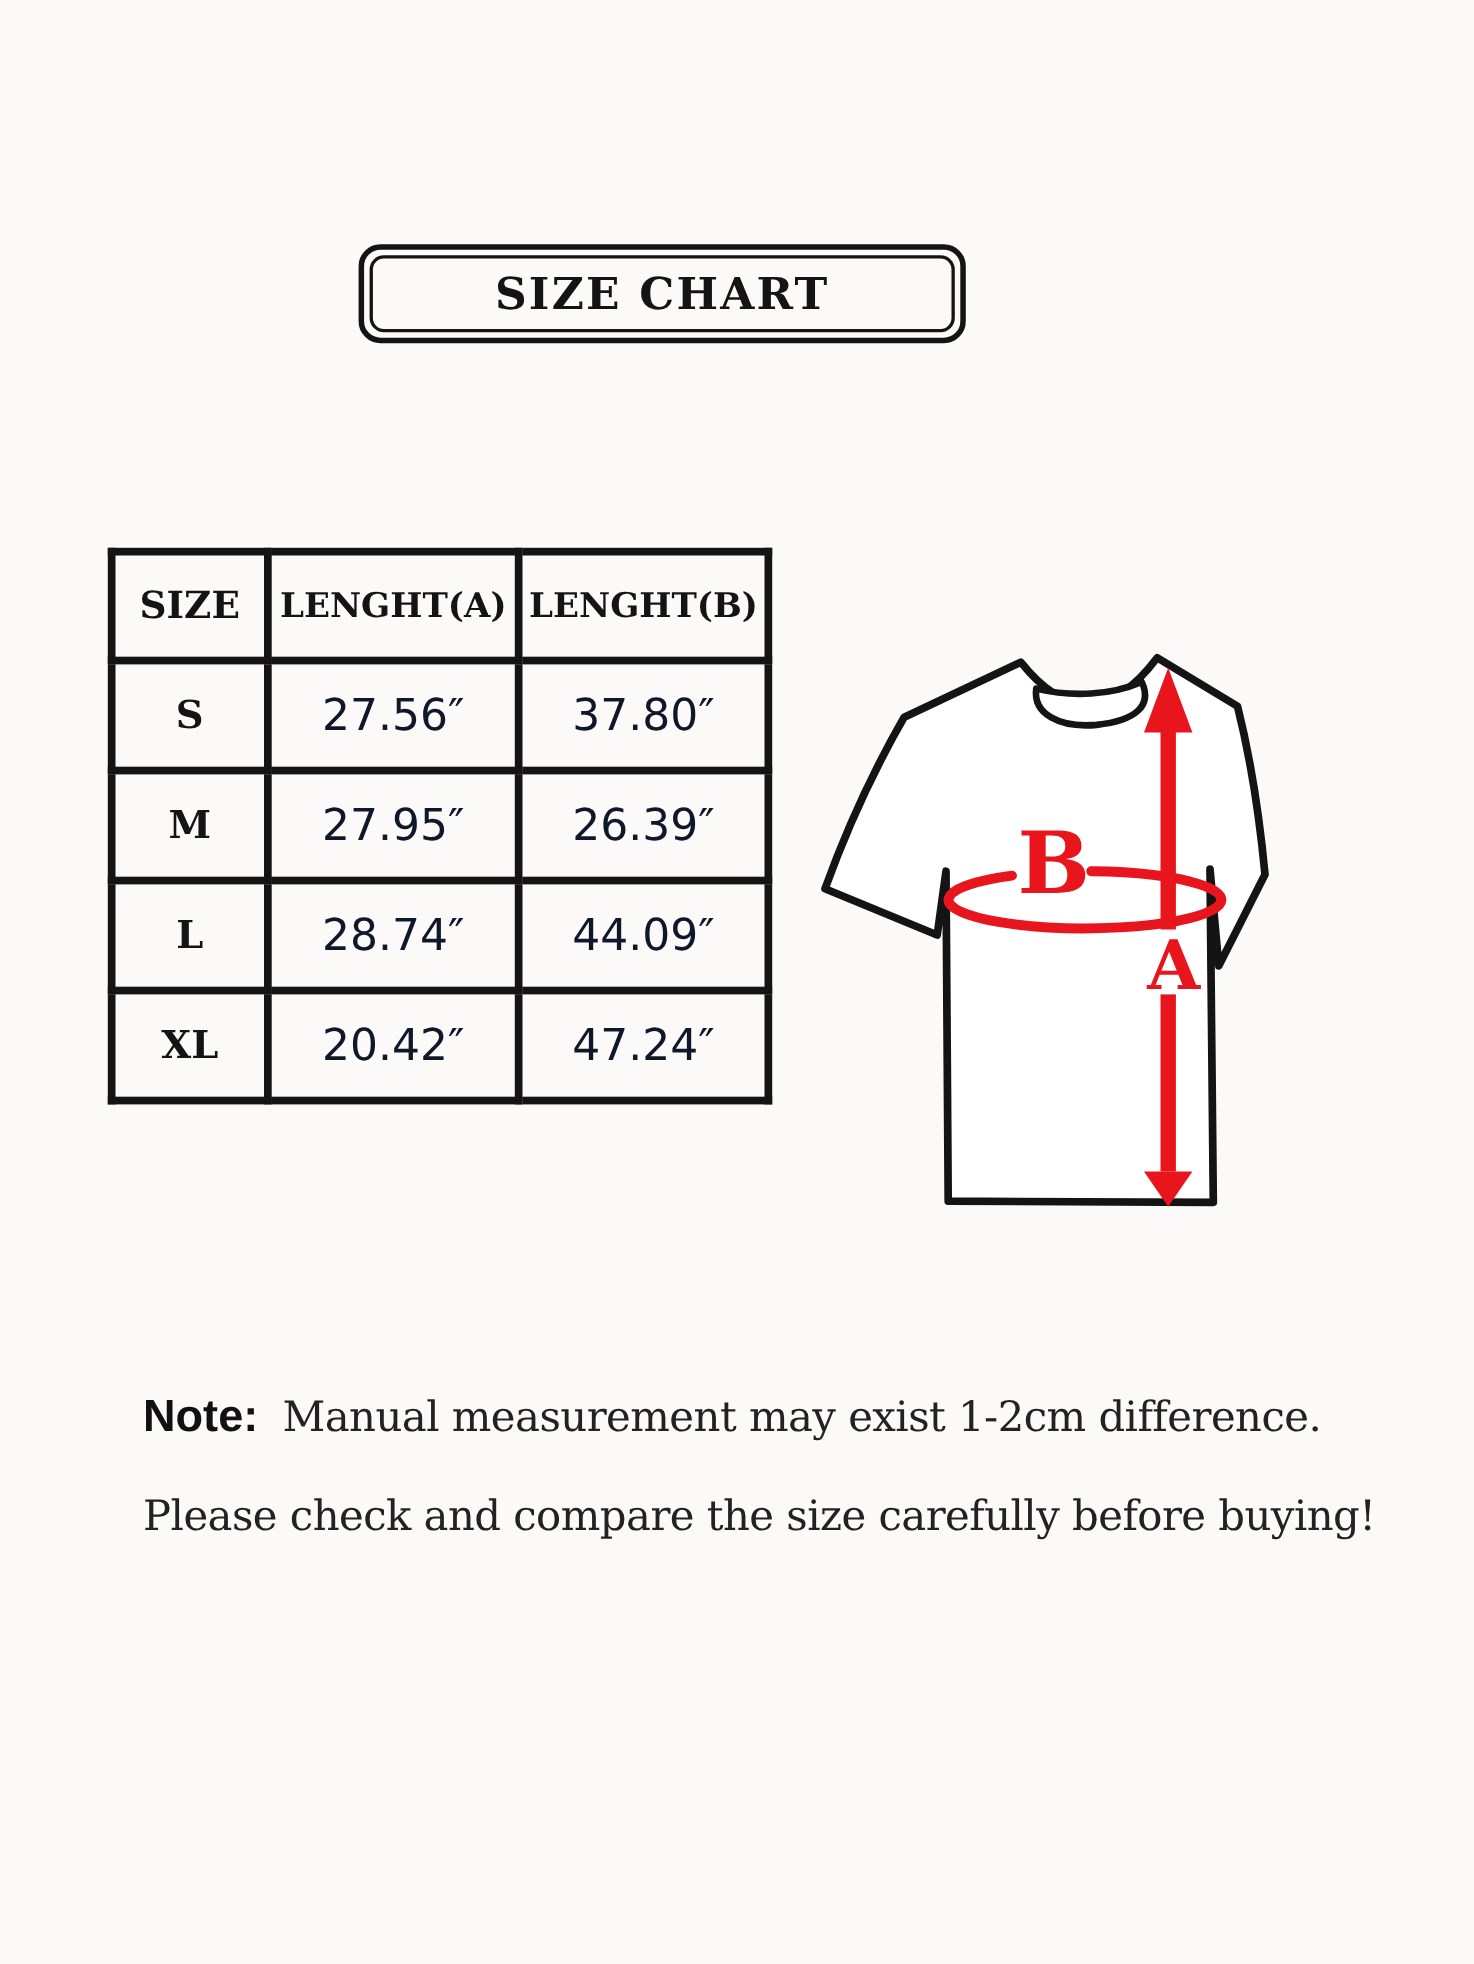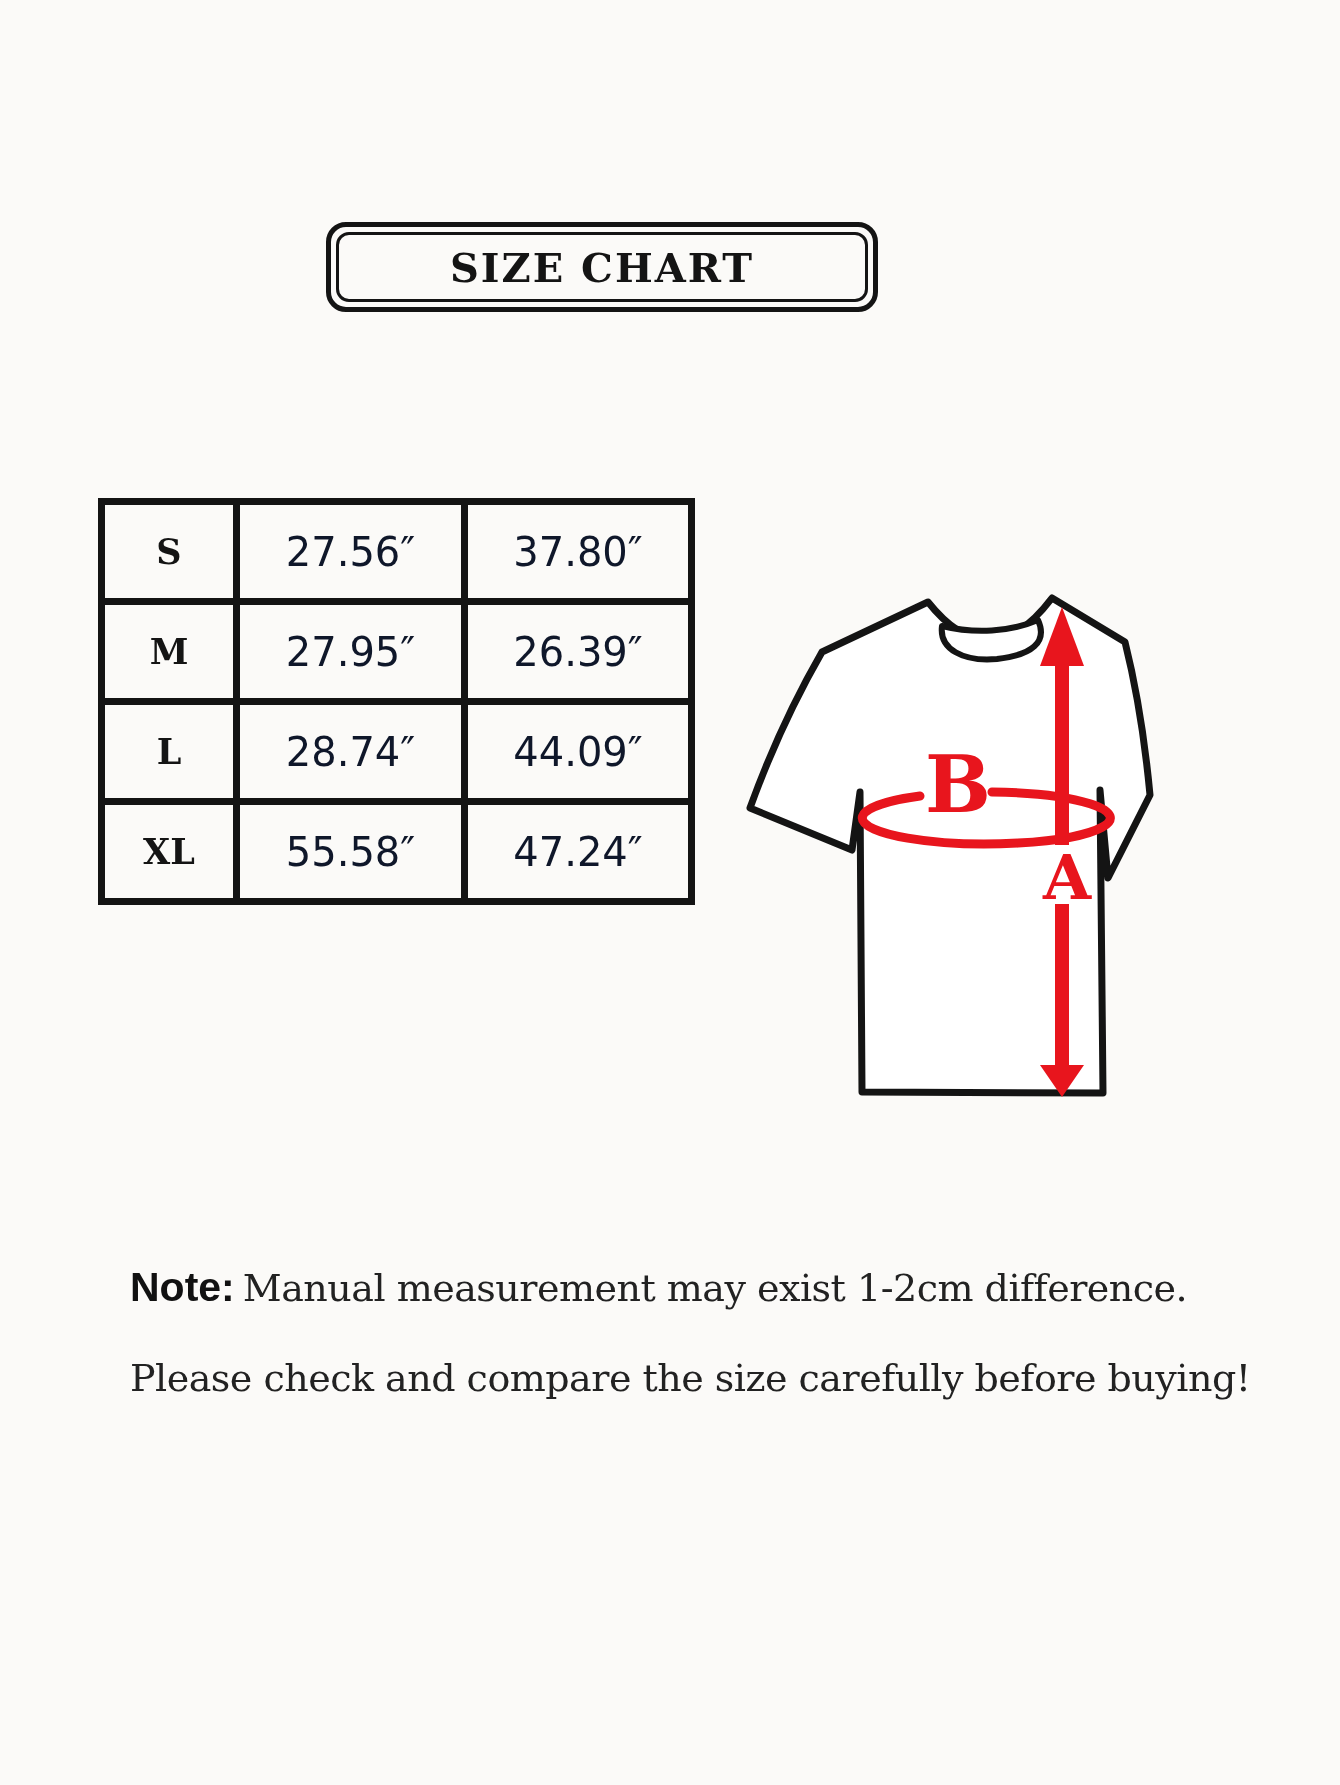--- a/index.html
+++ b/index.html
@@ -59,57 +59,62 @@
   .note-line{
     position:absolute;left:130px;white-space:nowrap;
     font-family:"DejaVu Serif", serif;font-size:38px;
     letter-spacing:-0.5px;color:#222;
   }
   .note-line-1{top:1264px;}
   .note-line-2{top:1356px;}
   .note-prefix{
     font-family:"Liberation Sans", sans-serif;
     font-weight:700;font-size:41px;color:#111;
-    letter-spacing:0;margin-right:8px;
+    letter-spacing:0;margin-right:22px;
   }
 </style>
 </head>
 <body>
 
 <div class="title-box">
   <div class="inner">
     <span class="title-text">SIZE CHART</span>
   </div>
 </div>
 
 <table class="size-table">
   <colgroup>
     <col class="col-size">
       <col class="col-a">
       <col class="col-b">
   </colgroup>
   <tbody>
+      <tr>
+    <th class="col-size">SIZE</th>
+    <th>LENGHT(A)</th>
+    <th>LENGHT(B)</th>
+  </tr>
   <tr>
     <td class="cell-size">S</td>
     <td class="cell-val">27.56″</td>
     <td class="cell-val">37.80″</td>
   </tr>
   <tr>
     <td class="cell-size">M</td>
     <td class="cell-val">27.95″</td>
     <td class="cell-val">26.39″</td>
   </tr>
   <tr>
     <td class="cell-size">L</td>
     <td class="cell-val">28.74″</td>
     <td class="cell-val">44.09″</td>
   </tr>
   <tr>
     <td class="cell-size">XL</td>
-    <td class="cell-val">55.58″</td>
+    <td class="cell-val">20.42″</td>
     <td class="cell-val">47.24″</td>
   </tr>
 </tbody>
   </table>
 
 <div class="shirt-wrap">
   <svg viewBox="0 0 500 580" width="500" height="580">
 
     <path d="M 248,72
              L 142,122

